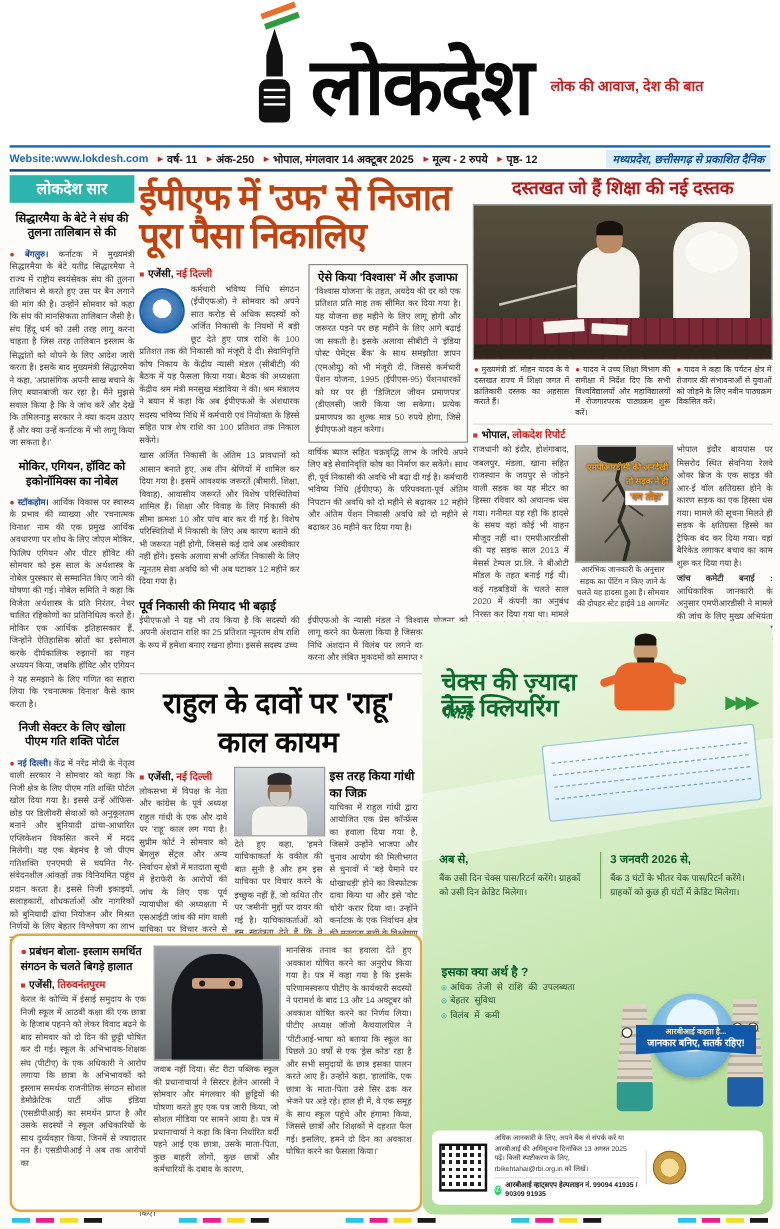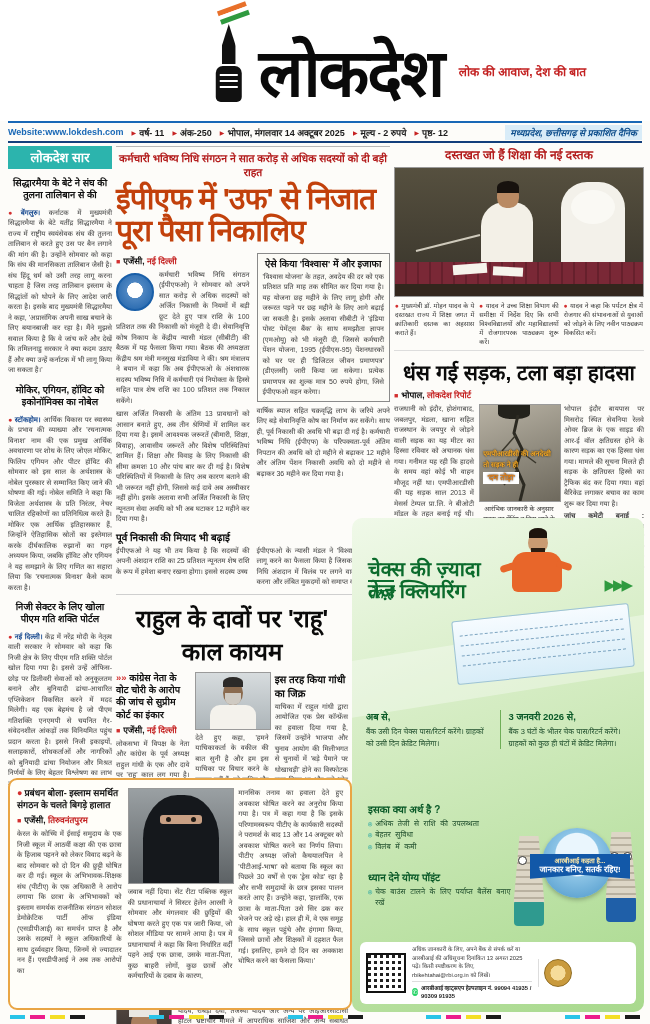--- a/index.html
+++ b/index.html
@@ -66,39 +66,39 @@
   .hijab{position:absolute;left:8px;top:778px;width:344px;height:232px;border:2px solid #e9a544;
          border-radius:9px;background:#fffef9;padding:8px 7px 4px;box-sizing:border-box;}
   .hijab h2{font-size:22px;font-weight:900;text-align:center;margin:2px 0 5px;color:#0a0a0a;}
   .lead{font-size:9px;font-weight:bold;line-height:1.3;color:#151515;margin-bottom:3px;}
   .hijab-photo{width:100%;height:94px;background:linear-gradient(#9aa0a3,#5d6265);margin-bottom:3px;}
   .niqab{position:absolute;left:14%;top:6px;width:72%;height:100%;background:#15181c;border-radius:46% 46% 8% 8%;}
   .eyes{position:absolute;left:30%;top:26px;width:40%;height:9px;background:#c9a084;border-radius:3px;}
   .eyes i{position:absolute;top:2px;width:5px;height:5px;background:#201a14;border-radius:50%;}
   
   .right{position:absolute;left:394px;top:146px;width:250px;}
-  .edu-head{color:#b31c1c;font-weight:bold;font-size:12px;text-align:center;margin:0 0 4px;}
+  .edu-head{color:#b31c1c;font-weight:bold;font-size:15px;text-align:center;margin:0 0 4px;}
   .edu-photo{height:128px;background:linear-gradient(#56503f,#37332a);}
   .chair{position:absolute;right:18px;top:14px;width:64px;height:104px;background:#f3f1ea;border-radius:26px 26px 8px 8px;}
   .chair::before{content:"";position:absolute;left:10px;top:8px;width:44px;height:34px;background:#faf9f4;border-radius:50%;}
   .desk{position:absolute;left:0;bottom:0;width:100%;height:34px;background:#7a2836;}
   .desk::after{content:"";position:absolute;inset:0;background:repeating-linear-gradient(90deg,transparent 0 10px,#66202c 10px 12px);}
   .deskfront{position:absolute;left:0;bottom:0;width:100%;height:12px;background:#33261d;}
   .paper{position:absolute;background:#f6f4ec;}
   .person-t{position:absolute;left:86px;top:34px;width:52px;height:62px;background:#f3f0e7;border-radius:24px 20px 4px 4px;}
   .person-h{position:absolute;left:102px;top:16px;width:22px;height:24px;background:#b98a63;border-radius:50% 50% 42% 42%;}
   .person-h::before{content:"";position:absolute;left:0;top:-3px;width:22px;height:12px;background:#17120e;border-radius:50% 50% 0 0;}
   .mic{position:absolute;left:20px;top:74px;width:66px;height:2px;background:#cfcabc;transform:rotate(-14deg);}
   .caps{display:flex;gap:5px;padding:5px 1px 4px;border-bottom:1px solid #ddd;}
   .cap{flex:1;font-size:6.6px;line-height:1.35;color:#333;text-align:justify;}
   .road-head{font-size:21px;font-weight:900;text-align:center;margin:7px 0 3px;color:#0a0a0a;}
   .road-cols{display:flex;gap:5px;margin-top:2px;}
   .road-photo{width:100%;height:96px;background:linear-gradient(160deg,#b8b2a4,#8e897c 55%,#6e695d);}
   .culvert{position:absolute;left:22%;top:0;width:40%;height:14px;background:#23221c;border-radius:0 0 40% 40%;}
-  .ov{position:absolute;left:4%;top:44px;width:92%;text-align:left;color:#f6a823;font-weight:bold;font-size:7px;
+  .ov{position:absolute;left:4%;top:14px;width:92%;text-align:right;color:#f6a823;font-weight:bold;font-size:7px;
       line-height:1.5;text-shadow:0 0 2px #000;}
   .chip{display:inline-block;background:#fff;color:#e07b10;font-weight:900;font-size:8px;padding:0 4px;margin-top:2px;}
   .road-cap{font-size:6.5px;color:#333;margin-top:2px;text-align:center;line-height:1.4;}
   
   .ad{position:absolute;left:352px;top:518px;width:292px;height:494px;border-radius:10px;overflow:hidden;
       background:linear-gradient(160deg,#f0f9e9 0%,#d4ecc2 40%,#a8d98d 100%);}
   .ad-band{position:absolute;left:-30px;top:118px;width:380px;height:56px;background:rgba(255,255,255,.35);transform:rotate(-9deg);}
   .ad-pesh{position:absolute;left:16px;top:14px;color:#0d6e2f;font-weight:bold;font-style:italic;font-size:12.5px;
            border-top:2px solid #0d6e2f;padding-top:3px;margin-top:48px;}
   .ad-head{position:absolute;left:16px;top:40px;width:120px;color:#0b6b2c;font-weight:900;font-size:20px;line-height:1.12;}
@@ -216,21 +216,20 @@
       <h4>मोकिर, एगियन, हॉविट को इकोनॉमिक्स का नोबेल</h4>
       <p class="small"><span class="dot">●</span><span class="dl">स्टॉकहोम।</span> <span>आर्थिक विकास पर स्वास्थ्य के प्रभाव की व्याख्या और 'रचनात्मक विनाश' नाम की एक प्रमुख आर्थिक अवधारणा पर शोध के लिए जोएल मोकिर, फिलिप एगियन और पीटर हॉविट की सोमवार को इस साल के अर्थशास्त्र के नोबेल पुरस्कार से सम्मानित किए जाने की घोषणा की गई। नोबेल समिति ने कहा कि विजेता अर्थशास्त्र के प्रति निरंतर, नेचर चालित रहिकोणों का प्रतिनिधित्व करते हैं। मोकिर एक आर्थिक इतिहासकार हैं, जिन्होंने ऐतिहासिक स्रोतों का इस्तेमाल करके दीर्घकालिक रुझानों का गहन अध्ययन किया, जबकि हॉविट और एगियन ने यह समझाने के लिए गणित का सहारा लिया कि 'रचनात्मक विनाश' कैसे काम करता है।</span></p>
     </div>
     <div class="brief">
       <h4>निजी सेक्टर के लिए खोला पीएम गति शक्ति पोर्टल</h4>
       <p class="small"><span class="dot">●</span><span class="dl">नई दिल्ली।</span> <span>केंद्र में नरेंद्र मोदी के नेतृत्व वाली सरकार ने सोमवार को कहा कि निजी क्षेत्र के लिए पीएम गति शक्ति पोर्टल खोल दिया गया है। इससे उन्हें ऑफिस-छोड़ पर डिलीवरी सेवाओं को अनुकूलतम बनाने और बुनियादी ढांचा-आधारित एप्लिकेशन विकसित करने में मदद मिलेगी। यह एक बेहमंच है जो पीएम गतिशक्ति एनएमपी से चयनित गैर-संवेदनशील आंकड़ों तक विनियमित पहुंच प्रदान करता है। इससे निजी इकाइयों, सलाहकारों, शोधकर्ताओं और नागरिकों को बुनियादी ढांचा नियोजन और मिश्रत निर्णयों के लिए बेहतर विश्लेषण का लाभ उठाने में मदद मिलती है।</span></p>
     </div>
   </div>
 
   <div class="center">
-    <div class="kicker">कर्मचारी भविष्य निधि संगठन ने सात करोड़ से अधिक सदस्यों को दी बड़ी राहत</div>
     <div class="epf-head">ईपीएफ में 'उफ' से निजात पूरा पैसा निकालिए</div>
 
     <div class="cols2">
       <div class="c">
         <div class="byline"><span class="sq">■</span><span>एजेंसी,</span> <span class="city">नई दिल्ली</span></div>
         <div class="epfo-logo"></div>
         <p class="small" style="margin:0">कर्मचारी भविष्य निधि संगठन (ईपीएफओ) ने सोमवार को अपने सात करोड़ से अधिक सदस्यों को अर्जित निकासी के नियमों में बड़ी छूट देते हुए पात्र राशि के 100 प्रतिशत तक की निकासी को मंजूरी दे दी। सेवानिवृत्ति कोष निकाय के केंद्रीय न्यासी मंडल (सीबीटी) की बैठक में यह फैसला किया गया। बैठक की अध्यक्षता केंद्रीय श्रम मंत्री मनसुख मंडाविया ने की। श्रम मंत्रालय ने बयान में कहा कि अब ईपीएफओ के अंशधारक सदस्य भविष्य निधि में कर्मचारी एवं नियोक्ता के हिस्से सहित पात्र शेष राशि का 100 प्रतिशत तक निकाल सकेंगे।</p>
         <p class="small" style="margin:3px 0 0">खास अर्जित निकासी के अंतिम 13 प्रावधानों को आसान बनाते हुए, अब तीन श्रेणियों में शामिल कर दिया गया है। इसमें आवश्यक जरूरतें (बीमारी, शिक्षा, विवाह), आवासीय जरूरतें और विशेष परिस्थितियां शामिल हैं। शिक्षा और विवाह के लिए निकासी की सीमा क्रमशः 10 और पांच बार कर दी गई है। विशेष परिस्थितियों में निकासी के लिए अब कारण बताने की भी जरूरत नहीं होगी, जिससे कई दावे अब अस्वीकार नहीं होंगे। इसके अलावा सभी अर्जित निकासी के लिए न्यूनतम सेवा अवधि को भी अब घटाकर 12 महीने कर दिया गया है।</p>
       </div>
       <div class="c">
@@ -247,21 +246,20 @@
       <p class="small c" style="margin:0">ईपीएफओ ने यह भी तय किया है कि सदस्यों की अपनी अंशदान राशि का 25 प्रतिशत न्यूनतम शेष राशि के रूप में हमेशा बनाए रखना होगा। इससे सदस्य उच्च</p>
       <p class="small c" style="margin:0">ईपीएफओ के न्यासी मंडल ने 'विश्वास योजना' को लागू करने का फैसला किया है जिसका उद्देश्य भविष्य निधि अंशदान में विलंब पर लगने वाले दंड को कम करना और लंबित मुकदमों को समाप्त करना है।</p>
     </div>
 
     <div class="rule"></div>
 
     <div style="width:232px">
       <div class="rahul-head">राहुल के दावों पर 'राहू' काल कायम</div>
       <div class="cols3">
         <div class="c">
-          <div class="r-sub"><span class="chev">»» </span><span>कांग्रेस नेता के वोट चोरी के आरोप की जांच से सुप्रीम कोर्ट का इंकार</span></div>
           <div class="byline"><span class="sq">■</span><span>एजेंसी,</span> <span class="city">नई दिल्ली</span></div>
           <p class="small" style="margin:0">लोकसभा में विपक्ष के नेता और कांग्रेस के पूर्व अध्यक्ष राहुल गांधी के एक और दावे पर 'राहू' काल लग गया है। सुप्रीम कोर्ट ने सोमवार को बेंगलुरु सेंट्रल और अन्य निर्वाचन क्षेत्रों में मतदाता सूची में हेराफेरी के आरोपों की जांच के लिए एक पूर्व न्यायाधीश की अध्यक्षता में एसआईटी जांच की मांग वाली याचिका पर विचार करने से इनकार कर दिया। न्यायमूर्ति सूर्यकांत और जॉयमाल्या बागची की पीठ ने याचिकाकर्ता से कहा कि वह अपनी याचिका भारतीय निर्वाचन आयोग के समक्ष प्रस्तुत करें। पीठ ने आदेश</p>
         </div>
         <div class="c">
           <div class="photo rahul-photo">
             <div class="head-c" style="left:27px;top:8px;width:20px;height:24px;background:#8a6a4e;"></div>
             <div class="head-c" style="left:27px;top:4px;width:20px;height:10px;background:#2c2a28;border-radius:50% 50% 0 0;"></div>
             <div class="head-c" style="left:29px;top:20px;width:16px;height:12px;background:#cfcac2;border-radius:0 0 50% 50%;"></div>
             <div style="position:absolute;left:14px;top:32px;width:46px;height:24px;background:#f4f2ec;border-radius:10px 10px 0 0;"></div>
           </div>
@@ -322,21 +320,20 @@
       <div class="deskfront"></div>
     </div>
 
     <div class="caps">
       <div class="cap"><span class="dot">●</span><span>मुख्यमंत्री डॉ. मोहन यादव के ये दस्तखत राज्य में शिक्षा जगत में क्रांतिकारी दस्तक का अहसास कराते हैं।</span></div>
       <div class="cap"><span class="dot">●</span><span>यादव ने उच्च शिक्षा विभाग की समीक्षा में निर्देश दिए कि सभी विश्वविद्यालयों और महाविद्यालयों में रोजगारपरक पाठ्यक्रम शुरू करें।</span></div>
       <div class="cap"><span class="dot">●</span><span>यादव ने कहा कि पर्यटन क्षेत्र में रोजगार की संभावनाओं से युवाओं को जोड़ने के लिए नवीन पाठ्यक्रम विकसित करें।</span></div>
     </div>
 
     <div>
-      <div class="road-head">धंस गई सड़क, टला बड़ा हादसा</div>
       <div class="byline"><span class="sq">■</span><span>भोपाल,</span> <span class="city">लोकदेश रिपोर्ट</span></div>
       <div class="road-cols">
         <div class="c">
           <p class="small" style="margin:0">राजधानी को इंदौर, होशंगाबाद, जबलपुर, मंडला, खाना सहित राजस्थान के जयपुर से जोड़ने वाली सड़क का यह मीटर का हिस्सा रविवार को अचानक धंस गया। गनीमत यह रही कि हादसे के समय वहां कोई भी वाहन मौजूद नहीं था। एमपीआरडीसी की यह सड़क साल 2013 में मेसर्स टेम्पल प्रा.लि. ने बीओटी मॉडल के तहत बनाई गई थी। कई गड़बड़ियों के चलते साल 2020 में कंपनी का अनुबंध निरस्त कर दिया गया था। मामले की जांच के आदेश दे दिए गए हैं।</p>
         </div>
         <div class="c">
           <div class="photo road-photo">
             <div class="culvert"></div>
             <svg width="100%" height="100%" viewBox="0 0 80 96" preserveAspectRatio="none" style="position:absolute;left:0;top:0">
               <path d="M38 10 L34 28 L42 44 L36 62 L44 80 L40 96" stroke="#2c2a22" stroke-width="3" fill="none"></path>
@@ -391,27 +388,20 @@
       <div class="ab">
           <i>◎</i>
           <span>बेहतर सुविधा</span>
         </div>
       <div class="ab">
           <i>◎</i>
           <span>विलंब में कमी</span>
         </div>
     </div>
 
-    <div class="ad-note">
-      <h6>ध्यान देने योग्य पॉइंट</h6>
-      <div class="ab">
-          <i>◎</i>
-          <span>चेक बाउंस टालने के लिए पर्याप्त बैलेंस बनाए रखें</span>
-        </div>
-    </div>
 
     <div class="mascots">
       <div class="legs l"></div>
       <div class="legs r"></div>
       <div class="cone l"></div>
       <div class="cone r"></div>
       <div class="badge"></div>
       <div class="ribbon">
         <small>आरबीआई कहता है...</small>
         <span>जानकार बनिए, सतर्क रहिए!</span>

